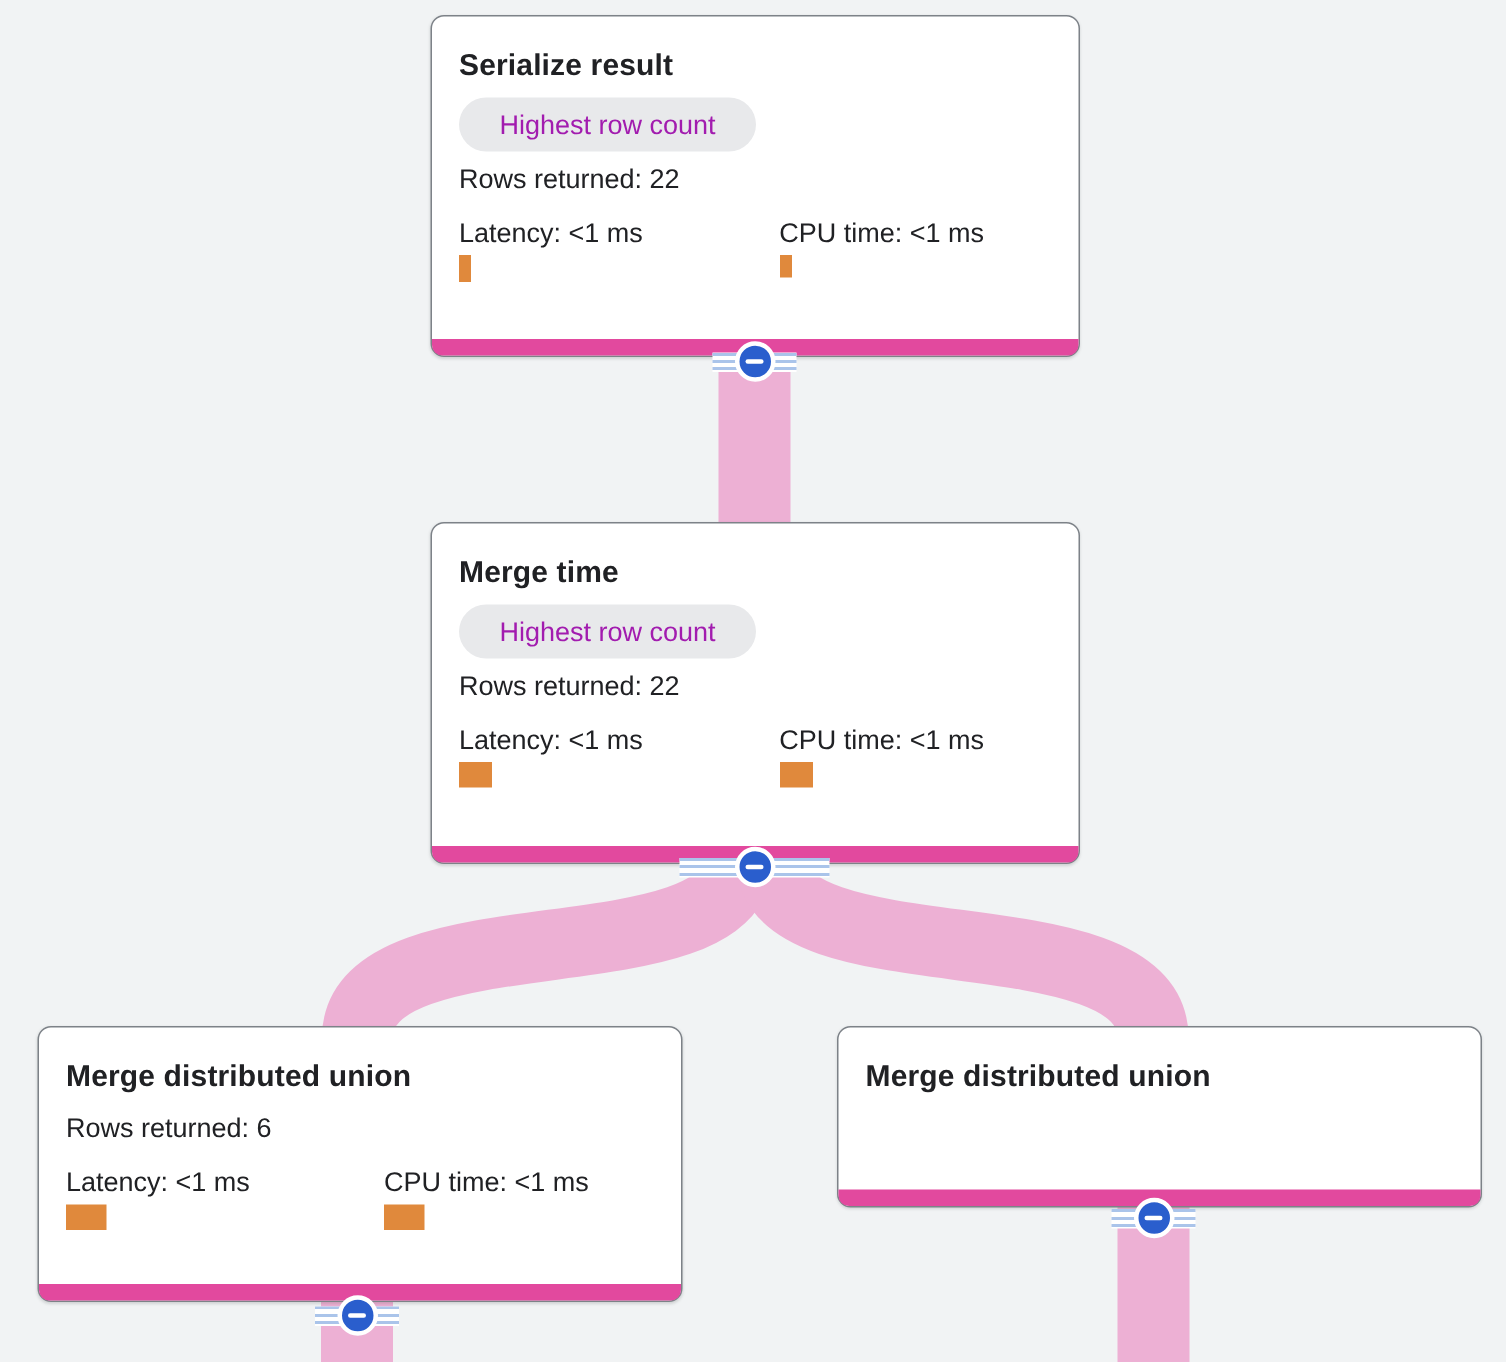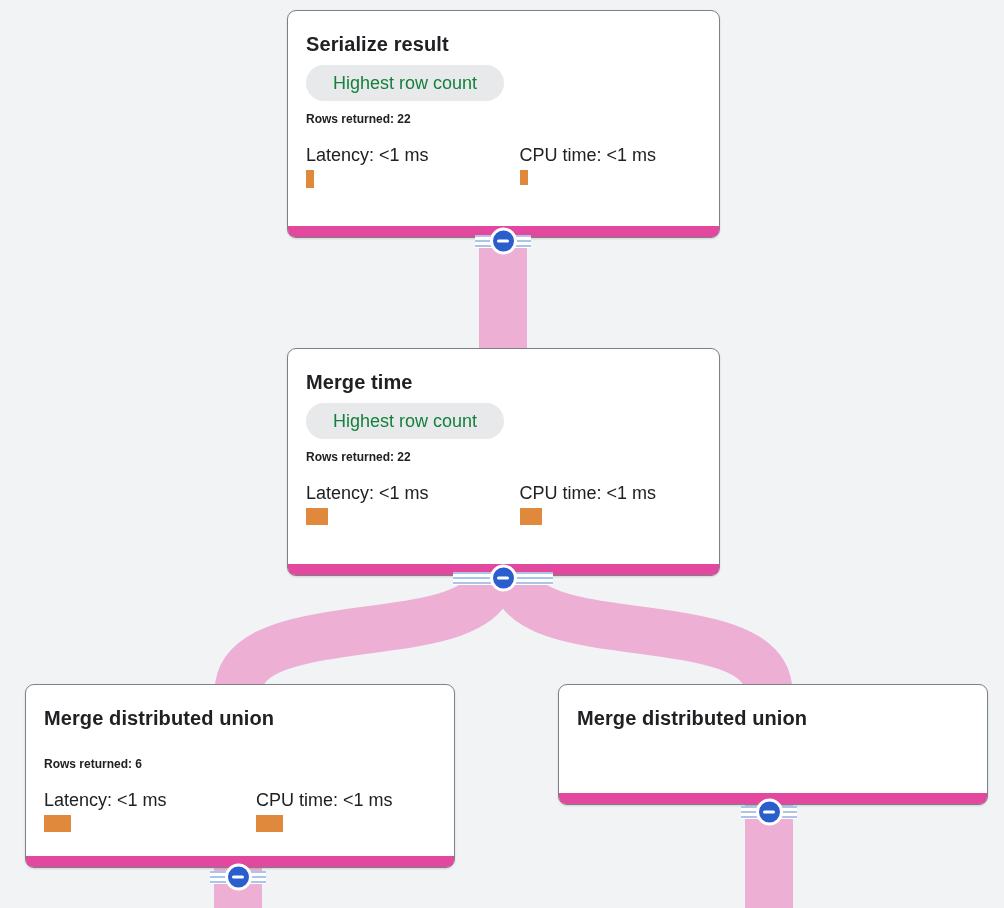--- a/index.html
+++ b/index.html
@@ -13,24 +13,24 @@
     border:1.5px solid #7d8288;border-radius:9px;
     box-sizing:border-box;
     box-shadow:0 1px 2px rgba(60,64,67,.18);
     padding:21px 18px 0 18px;
     color:#202124;
   }
   .card .title{font-size:20px;font-weight:600;letter-spacing:.1px;line-height:24px;}
   .badge{
     display:inline-block;margin-top:9px;height:36px;line-height:36px;
     padding:0 27px;border-radius:18px;background:#e8e9eb;
-    color:#15803d;font-size:18px;
+    color:#a21caf;font-size:18px;
   }
-  .rows{margin-top:8px;font-size:12px;line-height:21px;font-weight:bold;}
-  .card.nobadge .rows{margin-top:24px;}
+  .rows{margin-top:8px;font-size:18px;line-height:21px;}
+  .card.nobadge .rows{margin-top:12px;}
   .metrics{display:flex;margin-top:15px;gap:32px;}
   .metric{width:190px;}
   .mlabel{font-size:18px;line-height:21px;}
   .bar{margin-top:4px;background:#e0893c;}
   .bottombar{
     position:absolute;left:0;right:0;bottom:0;height:11px;
     background:#e2499e;border-radius:0 0 7px 7px;
   }
 
   .collapse{

